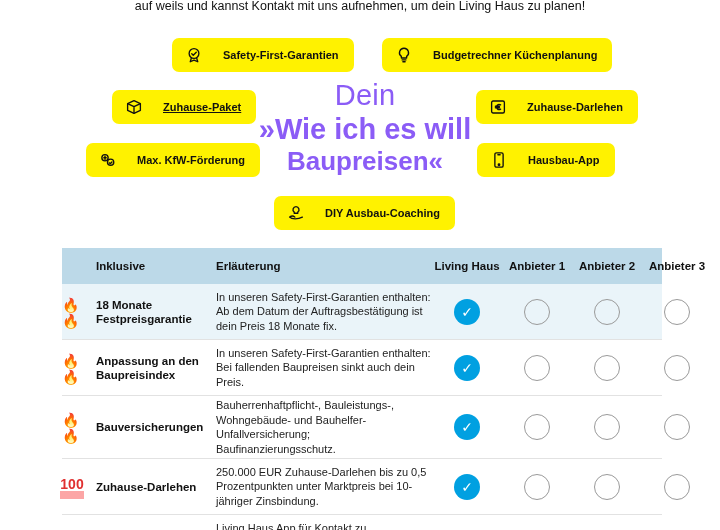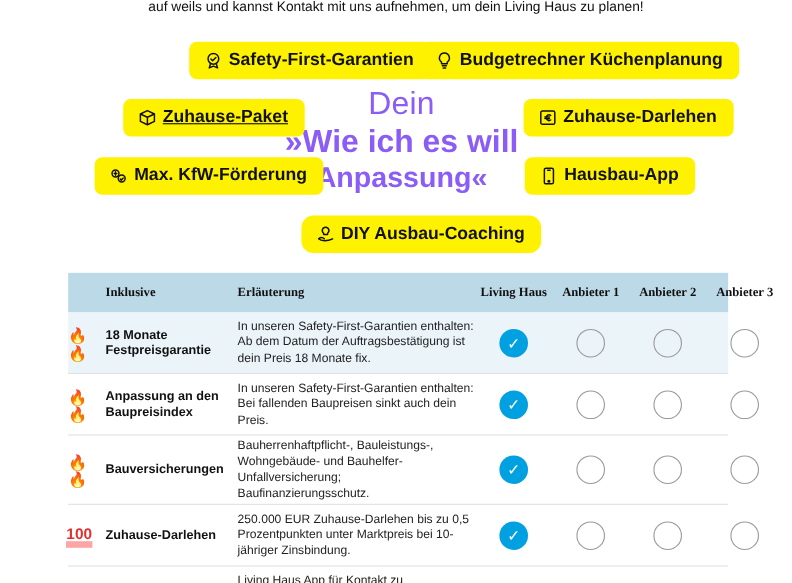--- a/index.html
+++ b/index.html
@@ -52,50 +52,49 @@
     line-height: 32px;
   }
 
   .pill {
     position: absolute;
     background: #fff200;
     border-radius: 7px;
     height: 34px;
     display: flex;
     align-items: center;
-    gap: 5px;
+    gap: 20px;
     padding: 0 15px 0 13px;
-    font-size: 16px;
+    font-size: 11px;
     font-weight: bold;
     color: #111;
     white-space: nowrap;
   }
   .pill .ico { width: 18px; height: 18px; flex: 0 0 18px; display: block; }
 
   
   .p0 { left: 172px; top: 12px; }
   .p1 { left: 382px; top: 12px; }
   .p2 { left: 112px; top: 64px; text-decoration: underline; }
   .p3 { left: 476px; top: 64px; }
   .p4 { left: 86px;  top: 117px; }
   .p5 { left: 477px; top: 117px; }
-  .p6 { left: 274px; top: 170px; border-radius: 11px; }
+  .p6 { left: 274px; top: 170px; }
 
   
   .table { position: absolute; top: 248px; left: 62px; width: 600px; }
 
   .thead {
     display: flex;
     background: #bcd9e8;
     height: 36px;
     align-items: center;
     font-size: 11.5px;
     font-weight: bold;
     color: #111;
-    font-family: Liberation Serif, serif;
   }
   .c-icon   { width: 20px; flex: 0 0 20px; }
   .c-name   { width: 128px; flex: 0 0 128px; padding-left: 14px; }
   .c-desc   { width: 222px; flex: 0 0 222px; padding-left: 6px; }
   .c-prov   { width: 70px; flex: 0 0 70px; text-align: center; }
 
   .row {
     display: flex;
     align-items: stretch;
     border-bottom: 1px solid #e2e2e2;
@@ -130,38 +129,38 @@
   }
   .circle {
     width: 26px; height: 26px; border-radius: 50%;
     border: 1.6px solid #9a9a9a;
     background: transparent;
   }
 
   .fire { letter-spacing: -1px; }
   .hundred {
     font-size: 14px; font-weight: bold; color: #e03030;
-    border-bottom: 6px solid #fca5a5;
+    border-bottom: 8px solid #fca5a5;
     line-height: 14px;
   }
   .cockpit { font-size: 15px; }
 </style>
 </head>
 <body>
 
 <div class="page">
 
   <div class="intro">auf weils und kannst Kontakt mit uns aufnehmen, um dein Living Haus zu planen!</div>
 
   <div class="hero">
 
     <div class="hero-title">
       <div class="l1">Dein</div>
       <div class="l2">»Wie ich es will</div>
-      <div class="l3">Anpassung«</div>
+      <div class="l3">Baupreisen«</div>
     </div>
 
     <div class="pill p0">
       <span class="ico">
         <svg viewBox="0 0 24 24" width="18" height="18" fill="none" stroke="#111" stroke-width="1.8">
           <circle cx="12" cy="10" r="6.5"></circle>
           <path d="M9 10.3l2 2 4-4" stroke-linecap="round" stroke-linejoin="round"></path>
           <path d="M8.5 16l-1.5 5 5-2.2 5 2.2-1.5-5" stroke-linejoin="round"></path>
         </svg>
       </span>

